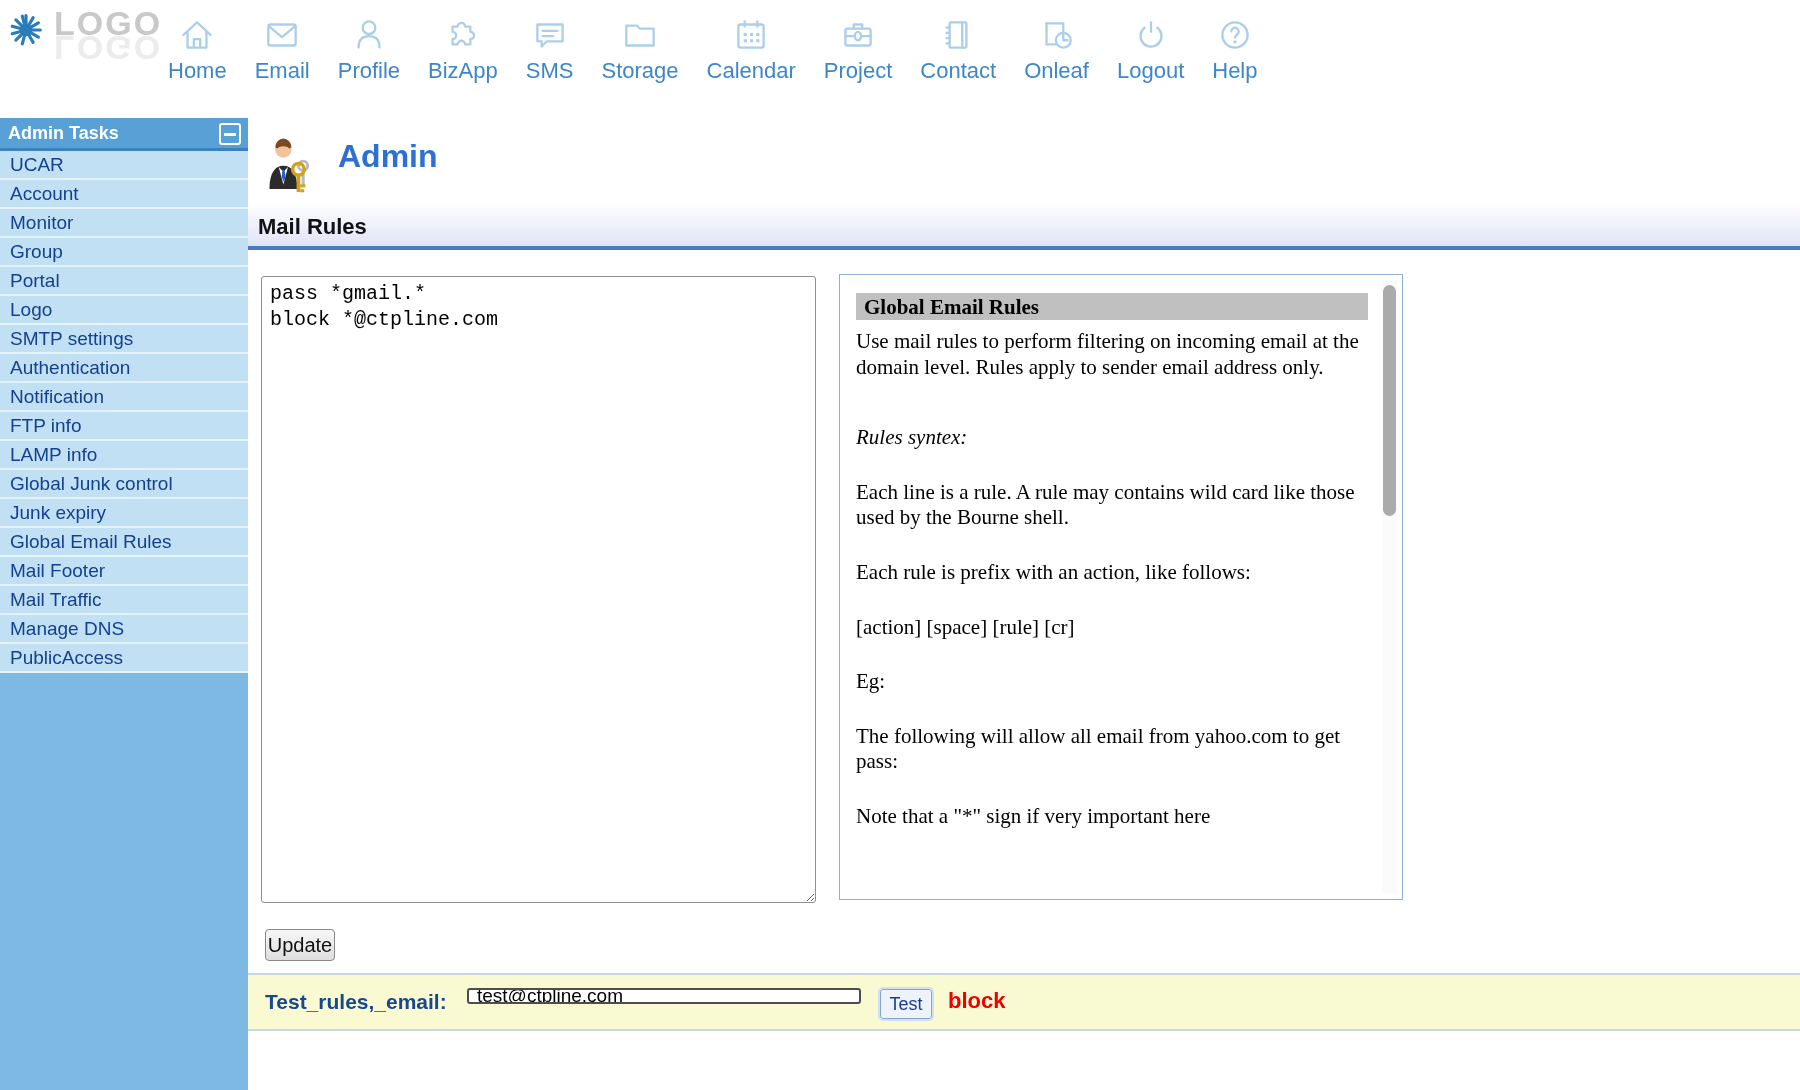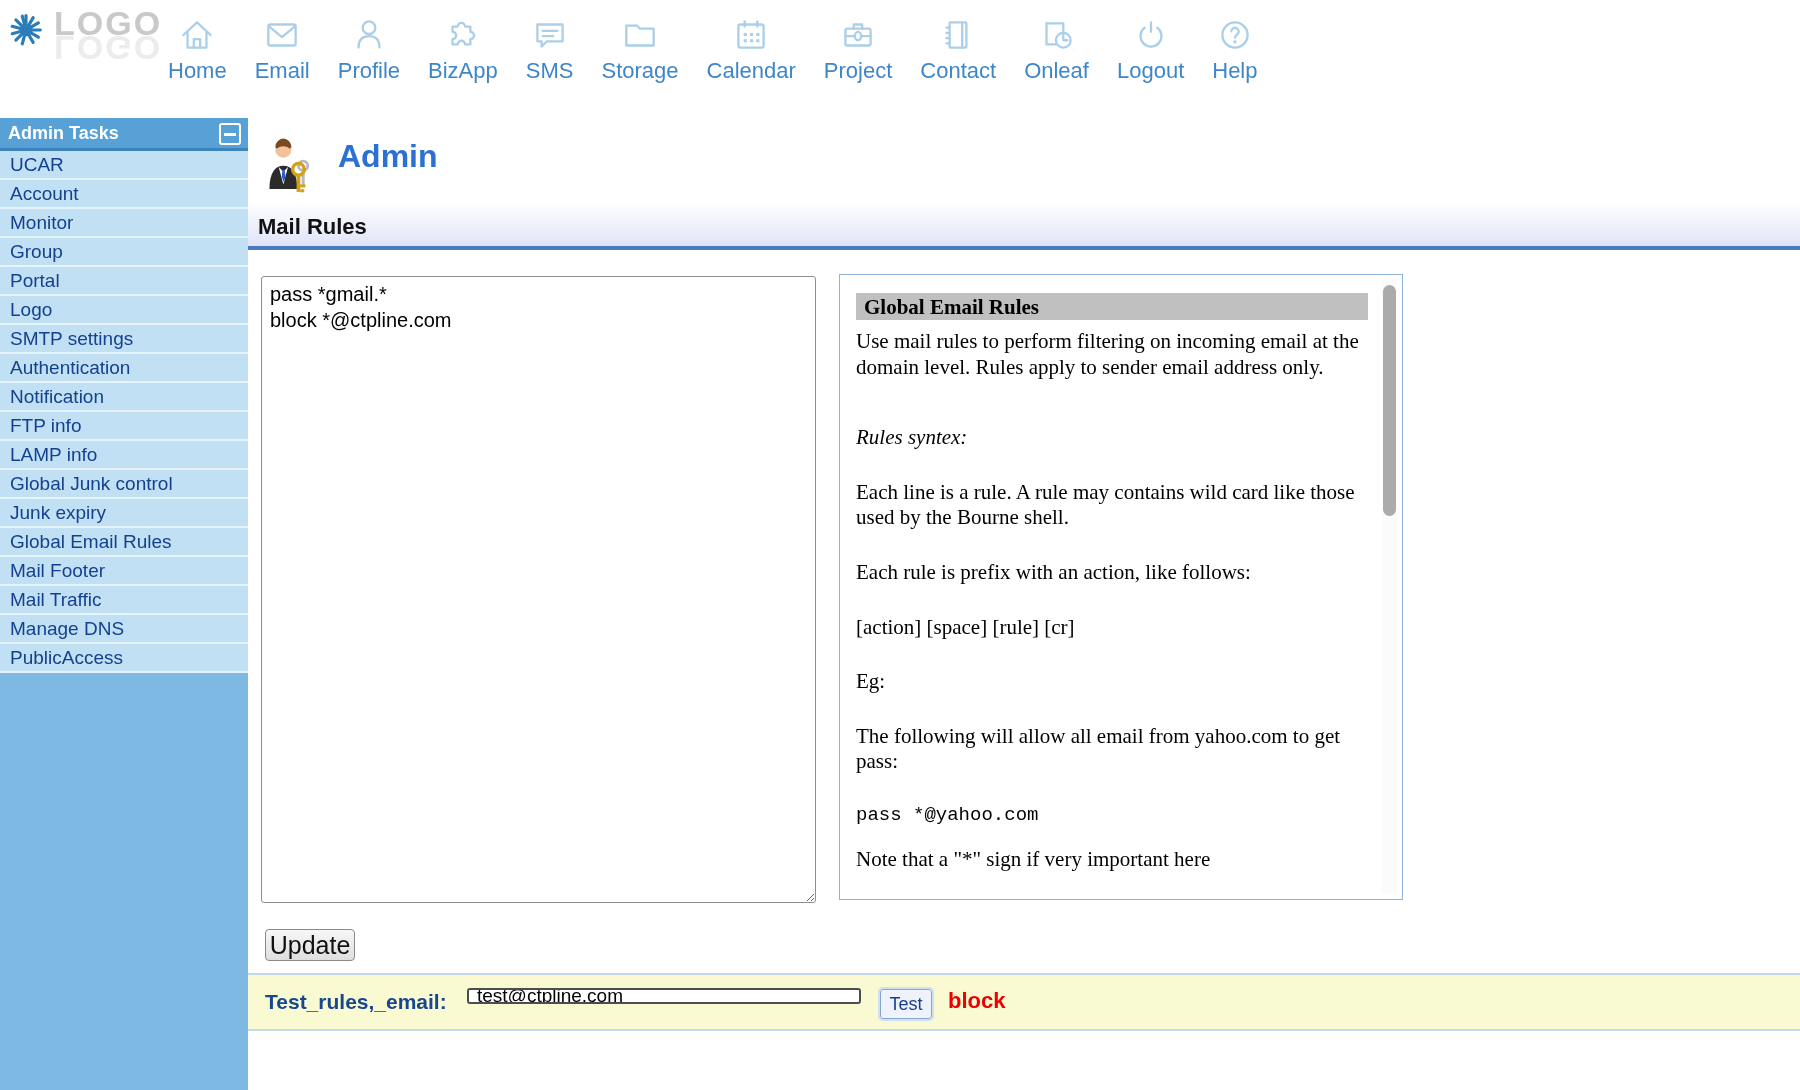--- a/index.html
+++ b/index.html
@@ -37,35 +37,35 @@
   .admin-header { position:absolute; left:264px; top:138px; display:flex; gap:26px; }
   .admin-icon { width:48px; height:58px; }
   .admin-title { font-size:32px; color:#2b70d2; }
 
   .section-band { position:absolute; left:248px; top:202px; width:1552px; height:48px;
                   background:linear-gradient(#ffffff, #dfe3f7); border-bottom:4px solid #4a7ac2;
                   display:flex; align-items:flex-end; }
   .section-title { font-size:22px; font-weight:bold; color:#111; margin:0 0 6px 10px; }
 
   .rules-textarea { position:absolute; left:261px; top:276px; width:555px; height:627px;
-                    border:1px solid #8f8f8f; border-radius:3px; font-family:Liberation Sans, sans-serif;
+                    border:1px solid #8f8f8f; border-radius:3px; font-family:Liberation Mono, monospace;
                     font-size:20px; line-height:1.3; padding:4px 8px; resize:both; color:#000; outline:none; }
 
   .help-panel { position:absolute; left:839px; top:274px; width:564px; height:626px;
                 border:1px solid #8fb2d8; background:#fff; overflow:hidden; padding:18px 34px 0 16px; }
   .help-header { background:#c0c0c0; font-family:"Liberation Serif", serif; font-weight:bold; font-size:21px;
                  color:#000; padding:2px 8px; height:27px; margin-bottom:9px; }
   .help-panel p { font-family:"Liberation Serif", serif; font-size:21px; line-height:1.22; color:#000;
                   margin:0 0 29px; }
   .help-panel p.gap-xl { margin-top:45px;font-style:italic; }
   .help-panel p.code { font-family:"Liberation Mono", monospace; font-size:19px; margin:20px 0 20px; }
   .help-scrollbar { position:absolute; right:5px; top:4px; width:15px; height:614px; background:#fbfbfb; }
   .help-thumb { position:absolute; left:1px; top:6px; width:13px; height:231px; background:#ababab; border-radius:7px; cursor:pointer; }
 
-  .update-btn { position:absolute; left:265px; top:929px; width:90px; height:32px; font-size:25px;
+  .update-btn { position:absolute; left:265px; top:929px; width:70px; height:32px; font-size:20px;
                 font-family:"Liberation Sans", sans-serif; color:#111;
                 background:linear-gradient(#f7f7f7,#dedede); border:1px solid #8a8a8a; border-radius:4px; cursor:pointer; }
 
   .test-band { position:absolute; left:248px; top:973px; width:1552px; height:58px; background:#fafad2;
                border-top:2px solid #c3d9ea; border-bottom:2px solid #c3d9ea; display:flex; align-items:center; }
   .test-label { font-size:21px; font-weight:bold; color:#17488f; margin-left:17px; }
   .test-input { position:absolute; left:219px; top:13px; width:394px; height:16px; border:2px solid #4d4d4d;
                 border-radius:3px; font-size:19px; font-family:"Liberation Sans", sans-serif; padding:0 8px; color:#000; }
   .test-btn { position:absolute; left:632px; top:14px; width:52px; height:30px; background:#eef3fb;
               border:1px solid #8aa5cc; border-radius:3px; color:#1a3e8f; font-size:18px;
@@ -249,21 +249,20 @@
 
 <div class="help-panel">
   <div class="help-header">Global Email Rules</div>
   <p>Use mail rules to perform filtering on incoming email at the domain level. Rules apply to sender email address only.</p>
   <p class="gap-xl">Rules syntex:</p>
   <p>Each line is a rule. A rule may contains wild card like those used by the Bourne shell.</p>
   <p>Each rule is prefix with an action, like follows:</p>
   <p>[action] [space] [rule] [cr]</p>
   <p>Eg:</p>
   <p>The following will allow all email from yahoo.com to get pass:</p>
-  <p class="code">pass *@yahoo.com</p>
   <p>Note that a "*" sign if very important here</p>
   <div class="help-scrollbar">
     <div class="help-thumb"></div>
   </div>
 </div>
 
 <button class="update-btn">Update</button>
 
 <div class="test-band">
   <span class="test-label">Test_rules,_email:</span>

